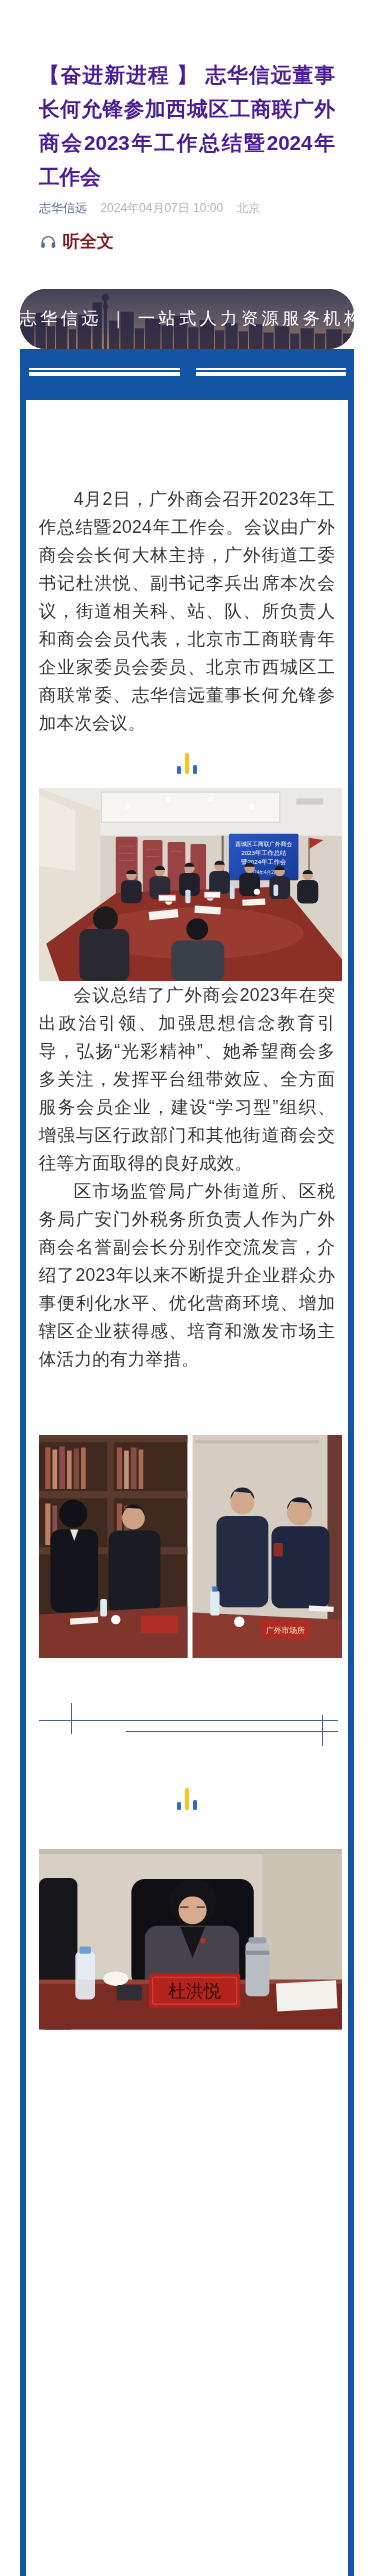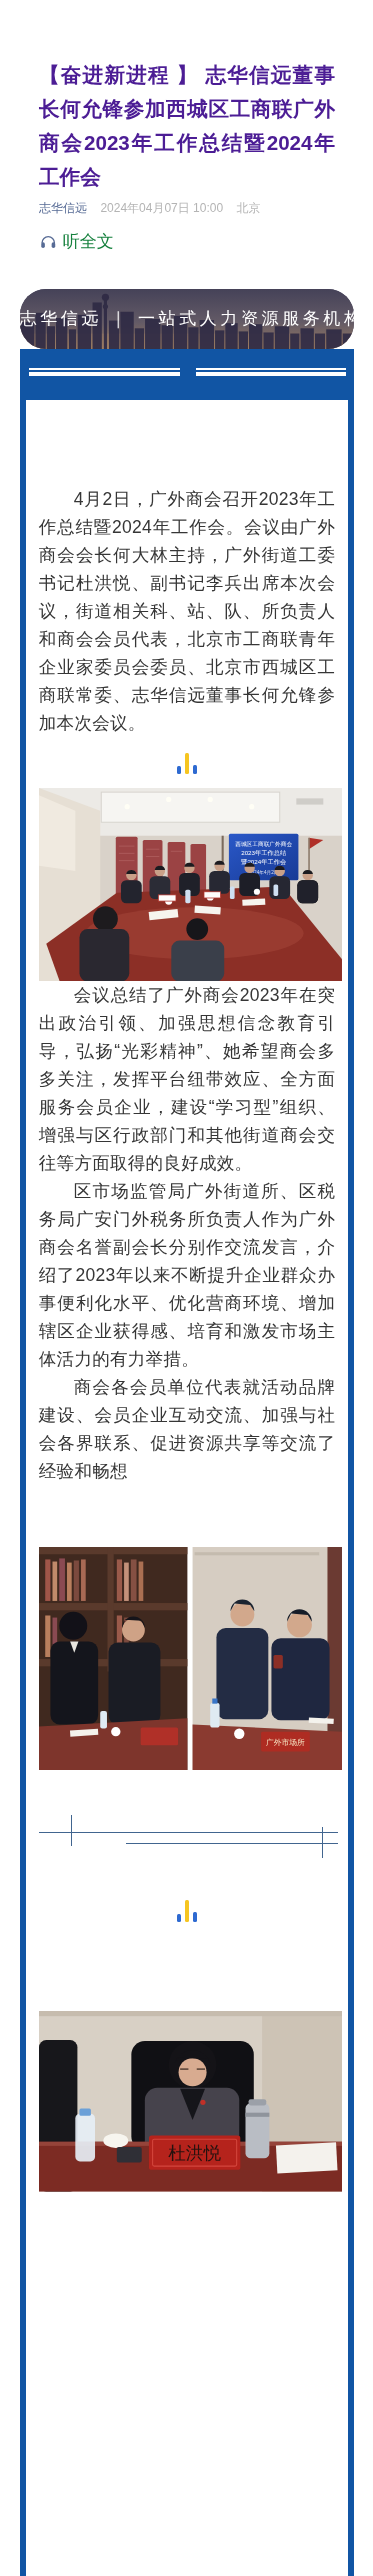--- a/index.html
+++ b/index.html
@@ -8,21 +8,21 @@
     font-family:"Liberation Sans",sans-serif;
     -webkit-font-smoothing:antialiased;
   }
   
   .header{padding:58px 39px 0 39px;}
   .title{font-size:20.6px;line-height:34px;font-weight:700;color:#4c1d95;text-align:justify;}
   .meta-row{margin-top:6.2px;display:flex;align-items:flex-end;font-size:12px;white-space:nowrap;}
   .account-link{color:#576b95;margin-right:13.4px;}
   .meta-date{color:#b4b4b4;margin-right:13.4px;}
   .meta-city{color:#b4b4b4;}
-  .listen-row{margin-top:12.4px;display:flex;align-items:center;color:#15803d;font-size:17px;}
+  .listen-row{margin-top:12.4px;display:flex;align-items:center;color:#7f1d1d;font-size:17px;font-weight:bold;}
   .listen-row svg{margin-right:5.2px;display:block;}
   
   .banner{margin:36px 19.6px 0 19.6px;height:60px;position:relative;overflow:hidden;background:#4a4660;border-radius:26px;}
   .banner svg{position:absolute;left:0;top:0;display:block;}
   .banner-caption{
     position:absolute;left:0;right:0;top:18.5px;text-align:center;
     color:#ffffff;font-family:"Liberation Serif",serif;font-size:17px;letter-spacing:3.6px;white-space:nowrap;
   }
   
   .blue-card{margin:0 19.6px;background:#1155a4;padding:19px 0 6.7px 0;}
@@ -56,21 +56,21 @@
   
   .b-icon1{margin-top:15.5px;}
   .b-photo1{margin-top:13.4px;}
   .b-p2{margin-top:36px;}
   .b-p3{margin-top:32px;}
   .b-p4{margin-top:32px;}
   .b-photo2{margin-top:62px;}
   .b-divider{margin-top:45px;}
   .b-icon2{margin-top:42px;}
   .b-p5{margin-top:70px;}
-  .b-photo3{margin-top:89px;border-radius:31px;}
+  .b-photo3{margin-top:39px;border-radius:31px;}
 </style>
 </head>
 <body>
 
 <div class="header">
   <div class="title">【奋进新进程 】  志华信远董事长何允锋参加西城区工商联广外商会2023年工作总结暨2024年工作会</div>
   <div class="meta-row">
     <span class="account-link">志华信远</span>
     <span class="meta-date">2024年04月07日 10:00</span>
     <span class="meta-city">北京</span>
@@ -258,21 +258,20 @@
           </g>
         <g fill="#fdfdfb" stroke="#b03028" stroke-width="1.5">
           <rect x="230" y="206" width="34" height="12"></rect>
             <rect x="318" y="200" width="32" height="12"></rect>
         </g>
       </svg>
     </div>
 
     <p class="b-p2">会议总结了广外商会2023年在突出政治引领、加强思想信念教育引导，弘扬“光彩精神”、她希望商会多多关注，发挥平台纽带效应、全方面服务会员企业，建设“学习型”组织、增强与区行政部门和其他街道商会交往等方面取得的良好成效。</p>
     <p class="b-p3">区市场监管局广外街道所、区税务局广安门外税务所负责人作为广外商会名誉副会长分别作交流发言，介绍了2023年以来不断提升企业群众办事便利化水平、优化营商环境、增加辖区企业获得感、培育和激发市场主体活力的有力举措。</p>
-    <p class="b-p4">商会各会员单位代表就活动品牌建设、会员企业互动交流、加强与社会各界联系、促进资源共享等交流了经验和畅想</p>
 
     <div class="photo b-photo2">
       <svg viewBox="0 0 584 430">
         <rect width="584" height="430" fill="#ffffff"></rect>
 
         <g>
           <rect x="0" y="0" width="286" height="430" fill="#40291f"></rect>
           <g fill="#5a3a2c">
               <rect x="0" y="0" width="286" height="14"></rect>
               <rect x="0" y="108" width="286" height="14"></rect>

